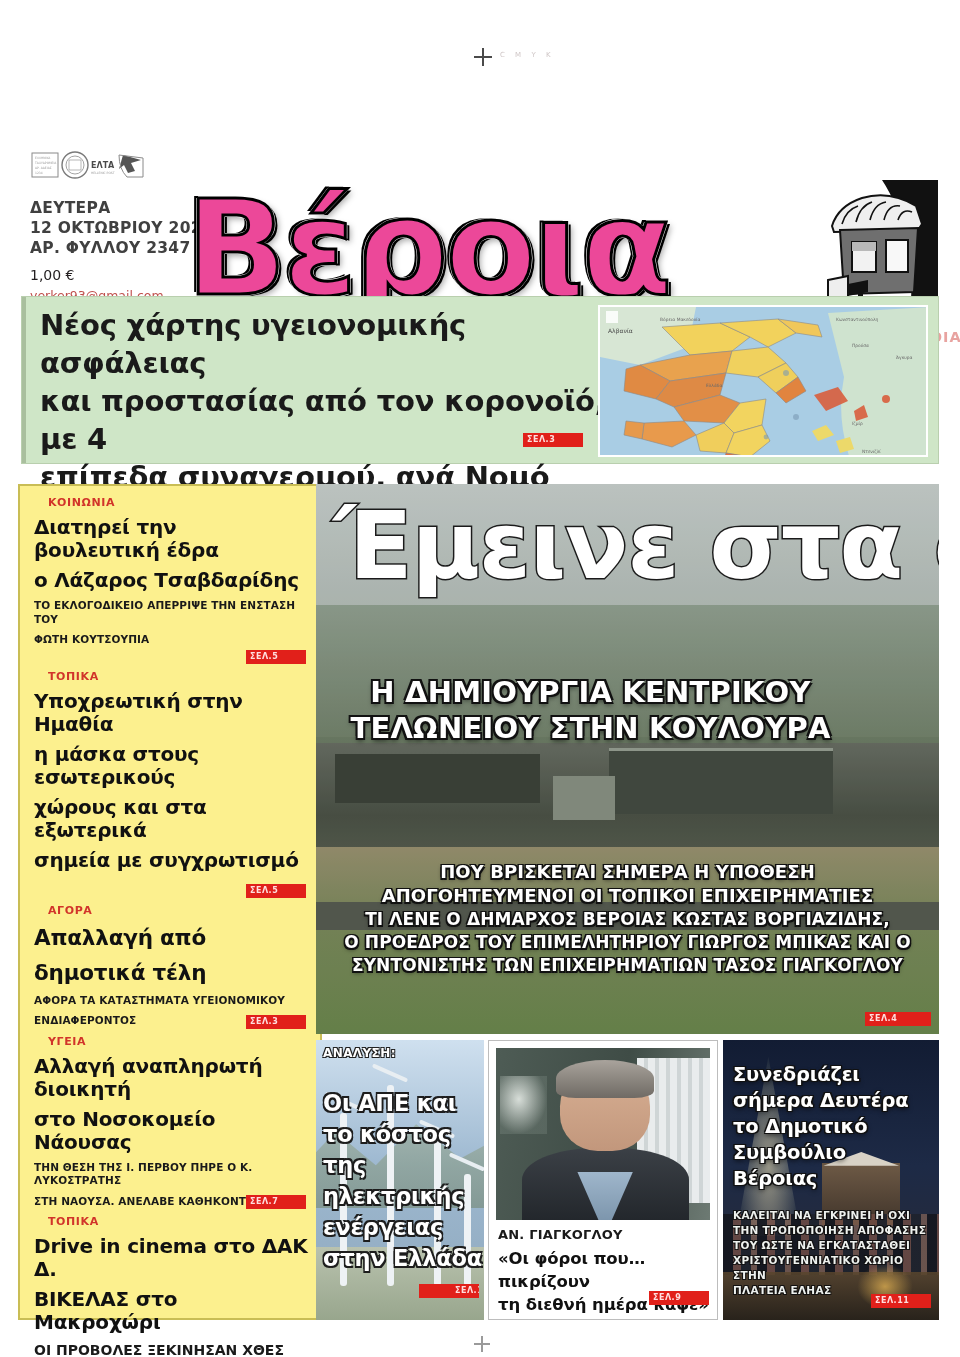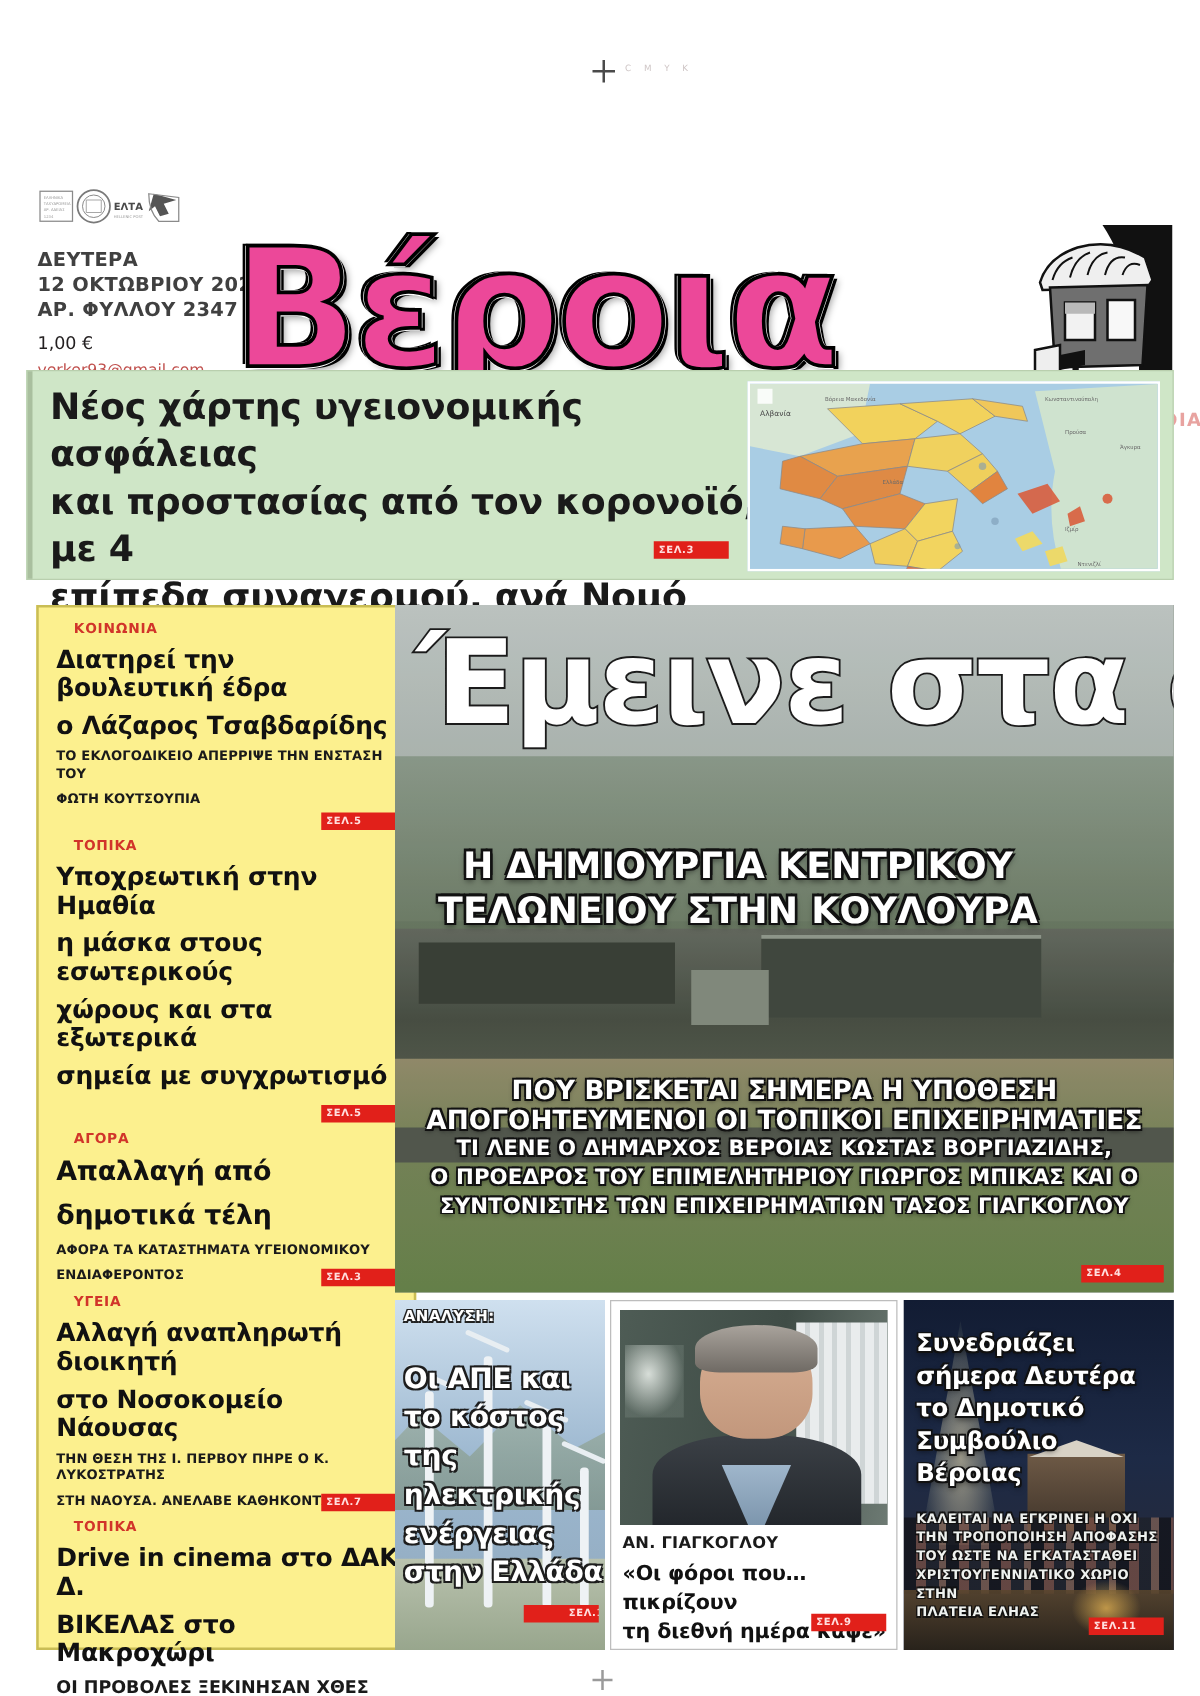--- a/index.html
+++ b/index.html
@@ -87,21 +87,21 @@
   .pbadge {
     display: inline-block; background: #e1201a; color: #ffdede;
     font-size: 8px; font-weight: bold; letter-spacing: 0.5px;
     padding: 2px 0 2px 4px; width: 60px; height: 14px; line-height: 10px;
     overflow: hidden; text-align: left;
   }
   .pbadge.wide { width: 66px; }
 
   
   .sidebar {
-    position: absolute; left: 29px; top: 484px; width: 304px; height: 836px;
+    position: absolute; left: 18px; top: 484px; width: 304px; height: 836px;
     background: #fcf08e; border: 2px solid #c9bd55;
   }
   .sb-inner { padding: 10px 12px 0 14px; }
   .kicker {
     color: #d1342a; font-size: 11px; font-weight: bold; letter-spacing: 0.6px;
     margin-left: 14px;
   }
   .sb-head {
     font-size: 20px; font-weight: bold; color: #111; line-height: 23px;
     margin-top: 7px; letter-spacing: -0.2px;
@@ -175,21 +175,21 @@
     position: absolute; left: 0; top: 190px; width: 549px; text-align: center;
     font-size: 29px; font-weight: bold; color: #fff; line-height: 36px;
     letter-spacing: 0.2px;
     text-shadow: -2px -2px 0 #111, 2px -2px 0 #111, -2px 2px 0 #111, 2px 2px 0 #111,
                  0 3px 5px rgba(0,0,0,0.6);
   }
   .hero-bullets {
     position: absolute; left: 0; top: 376px; width: 623px; text-align: center;
   }
   .hero-bullets .hb {
-    font-size: 21px; font-weight: bold; color: #fff; line-height: 24px;
+    font-size: 18px; font-weight: bold; color: #fff; line-height: 24px;
     letter-spacing: 0.1px;
     text-shadow: -1.5px -1.5px 0 #111, 1.5px -1.5px 0 #111,
                  -1.5px 1.5px 0 #111, 1.5px 1.5px 0 #111, 0 2px 4px rgba(0,0,0,0.6);
   }
   .hero-bullets .hb.sm { font-size: 17px; line-height: 23px; }
   .hero-badge { position: absolute; right: 8px; bottom: 8px; }
 
   
   .brow { position: absolute; left: 316px; top: 1040px; width: 623px; height: 280px; border-radius: 27px; }
 

